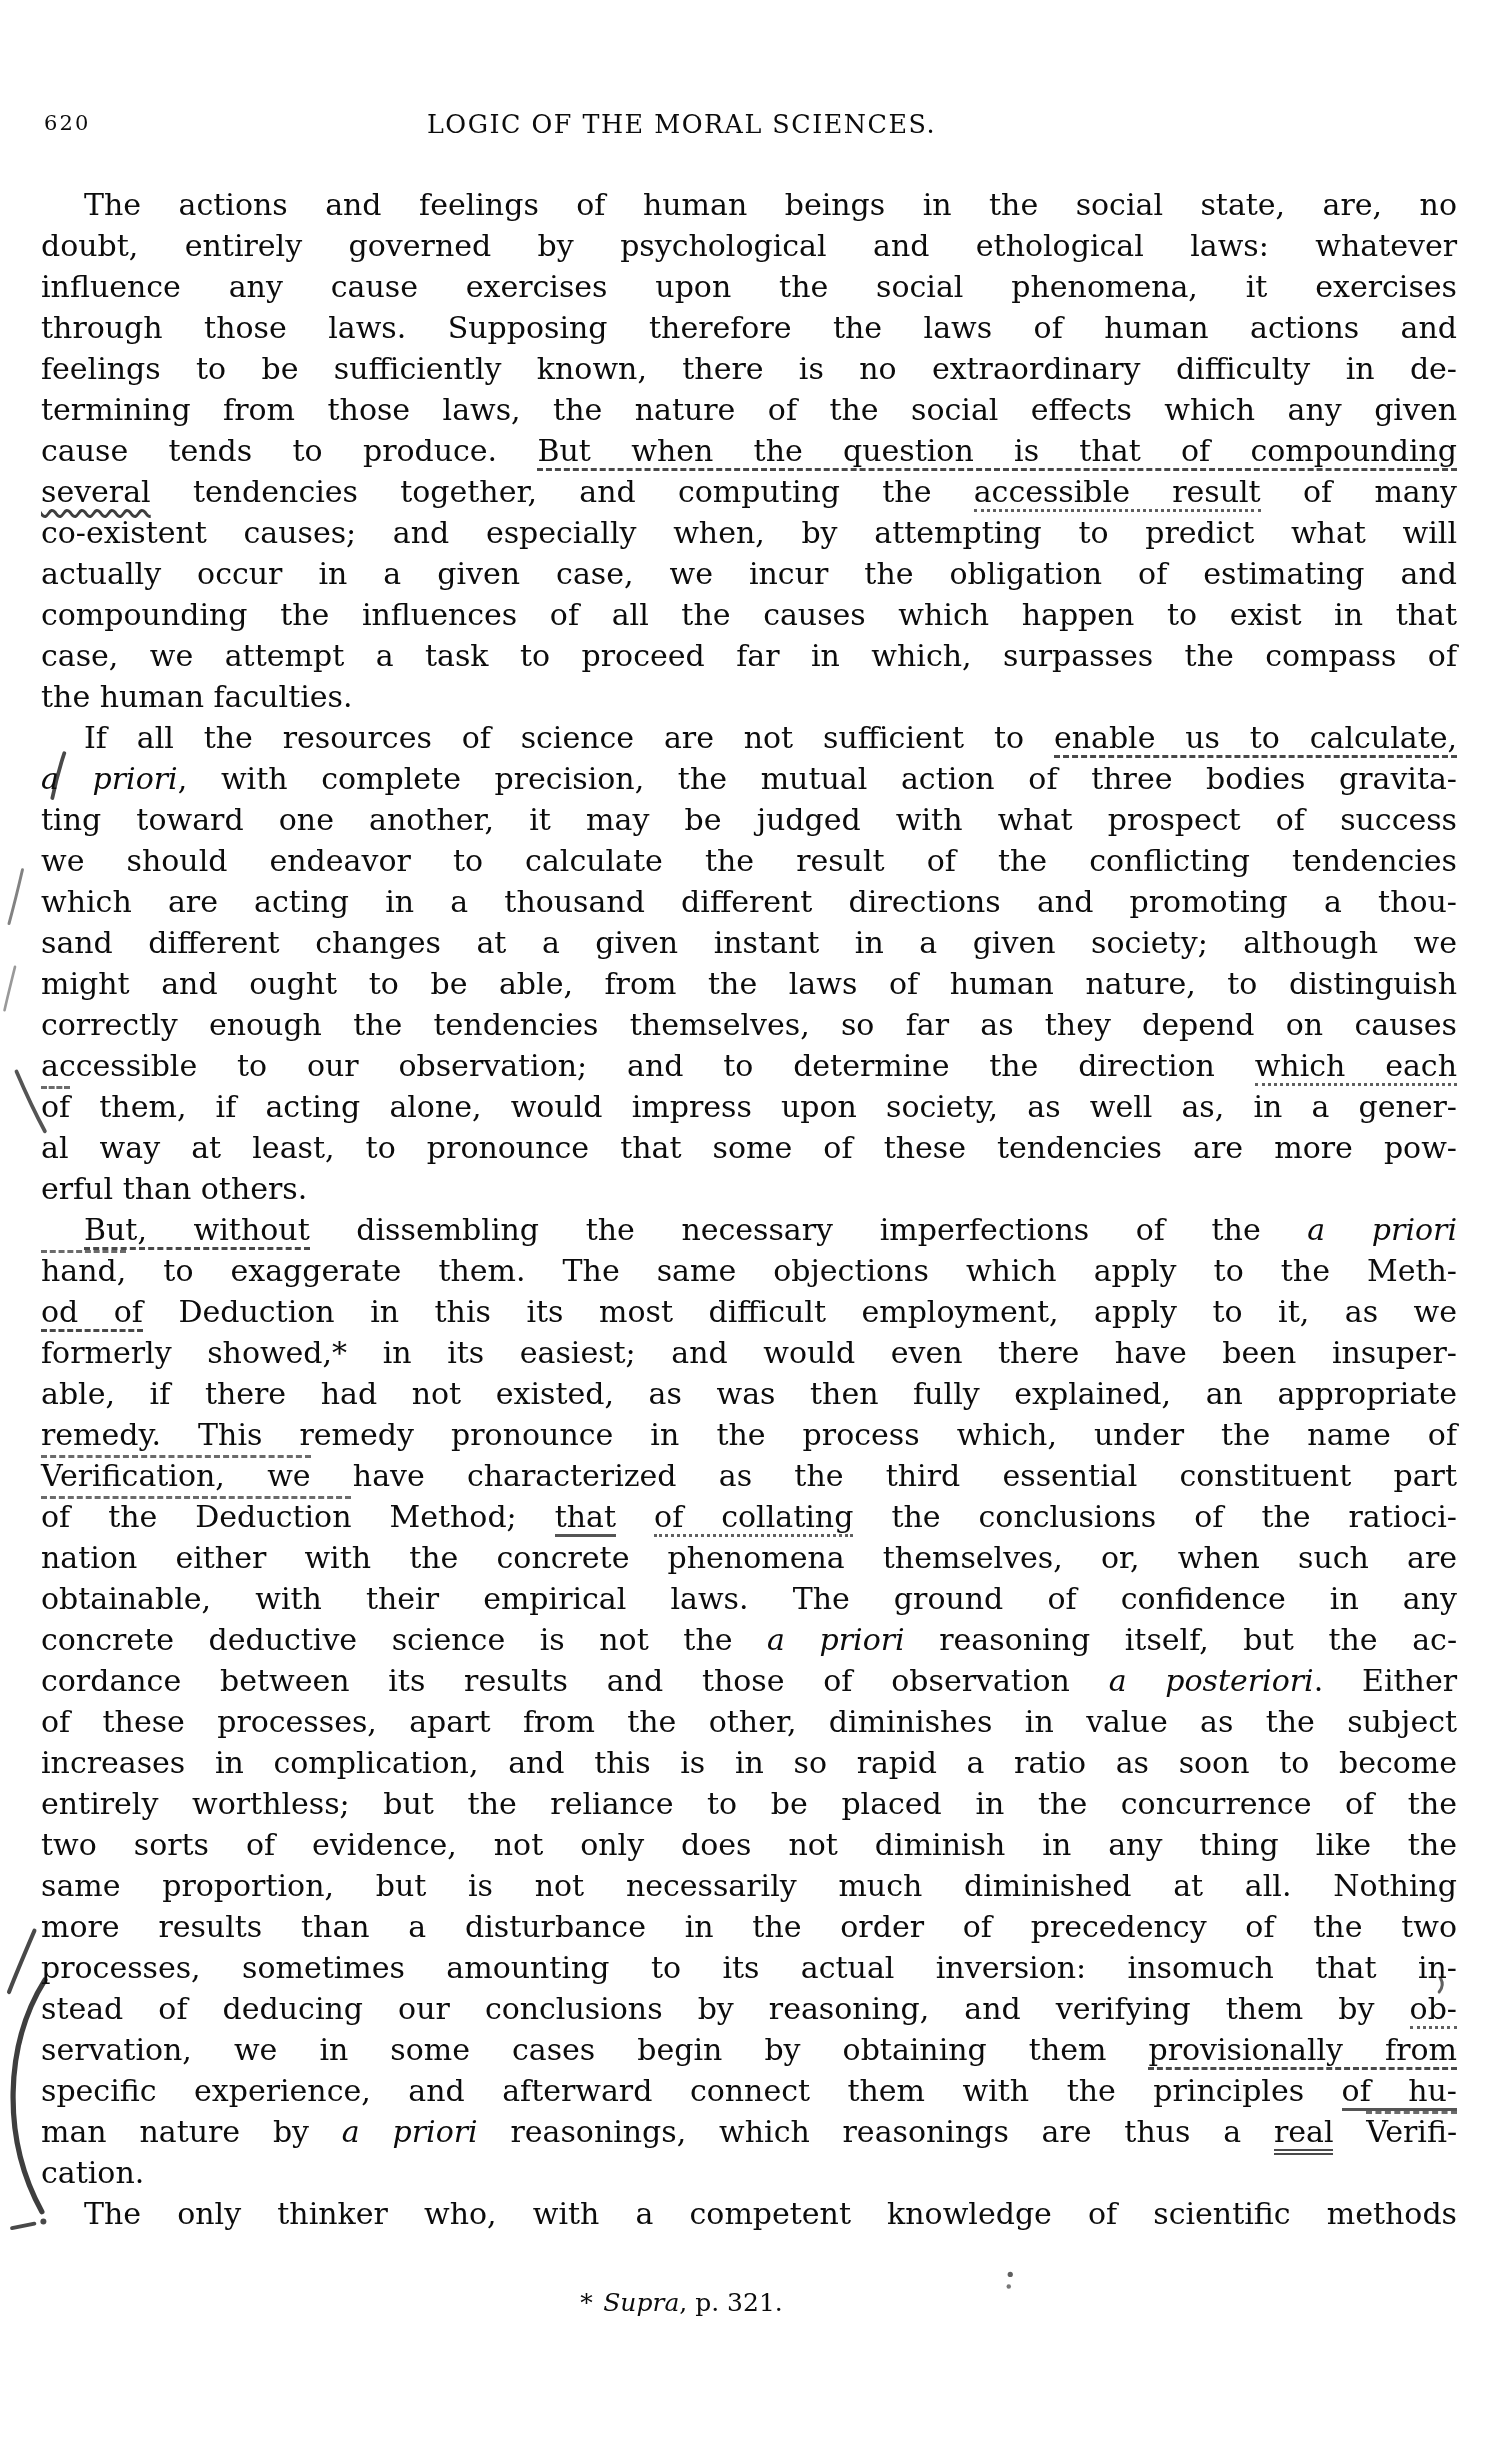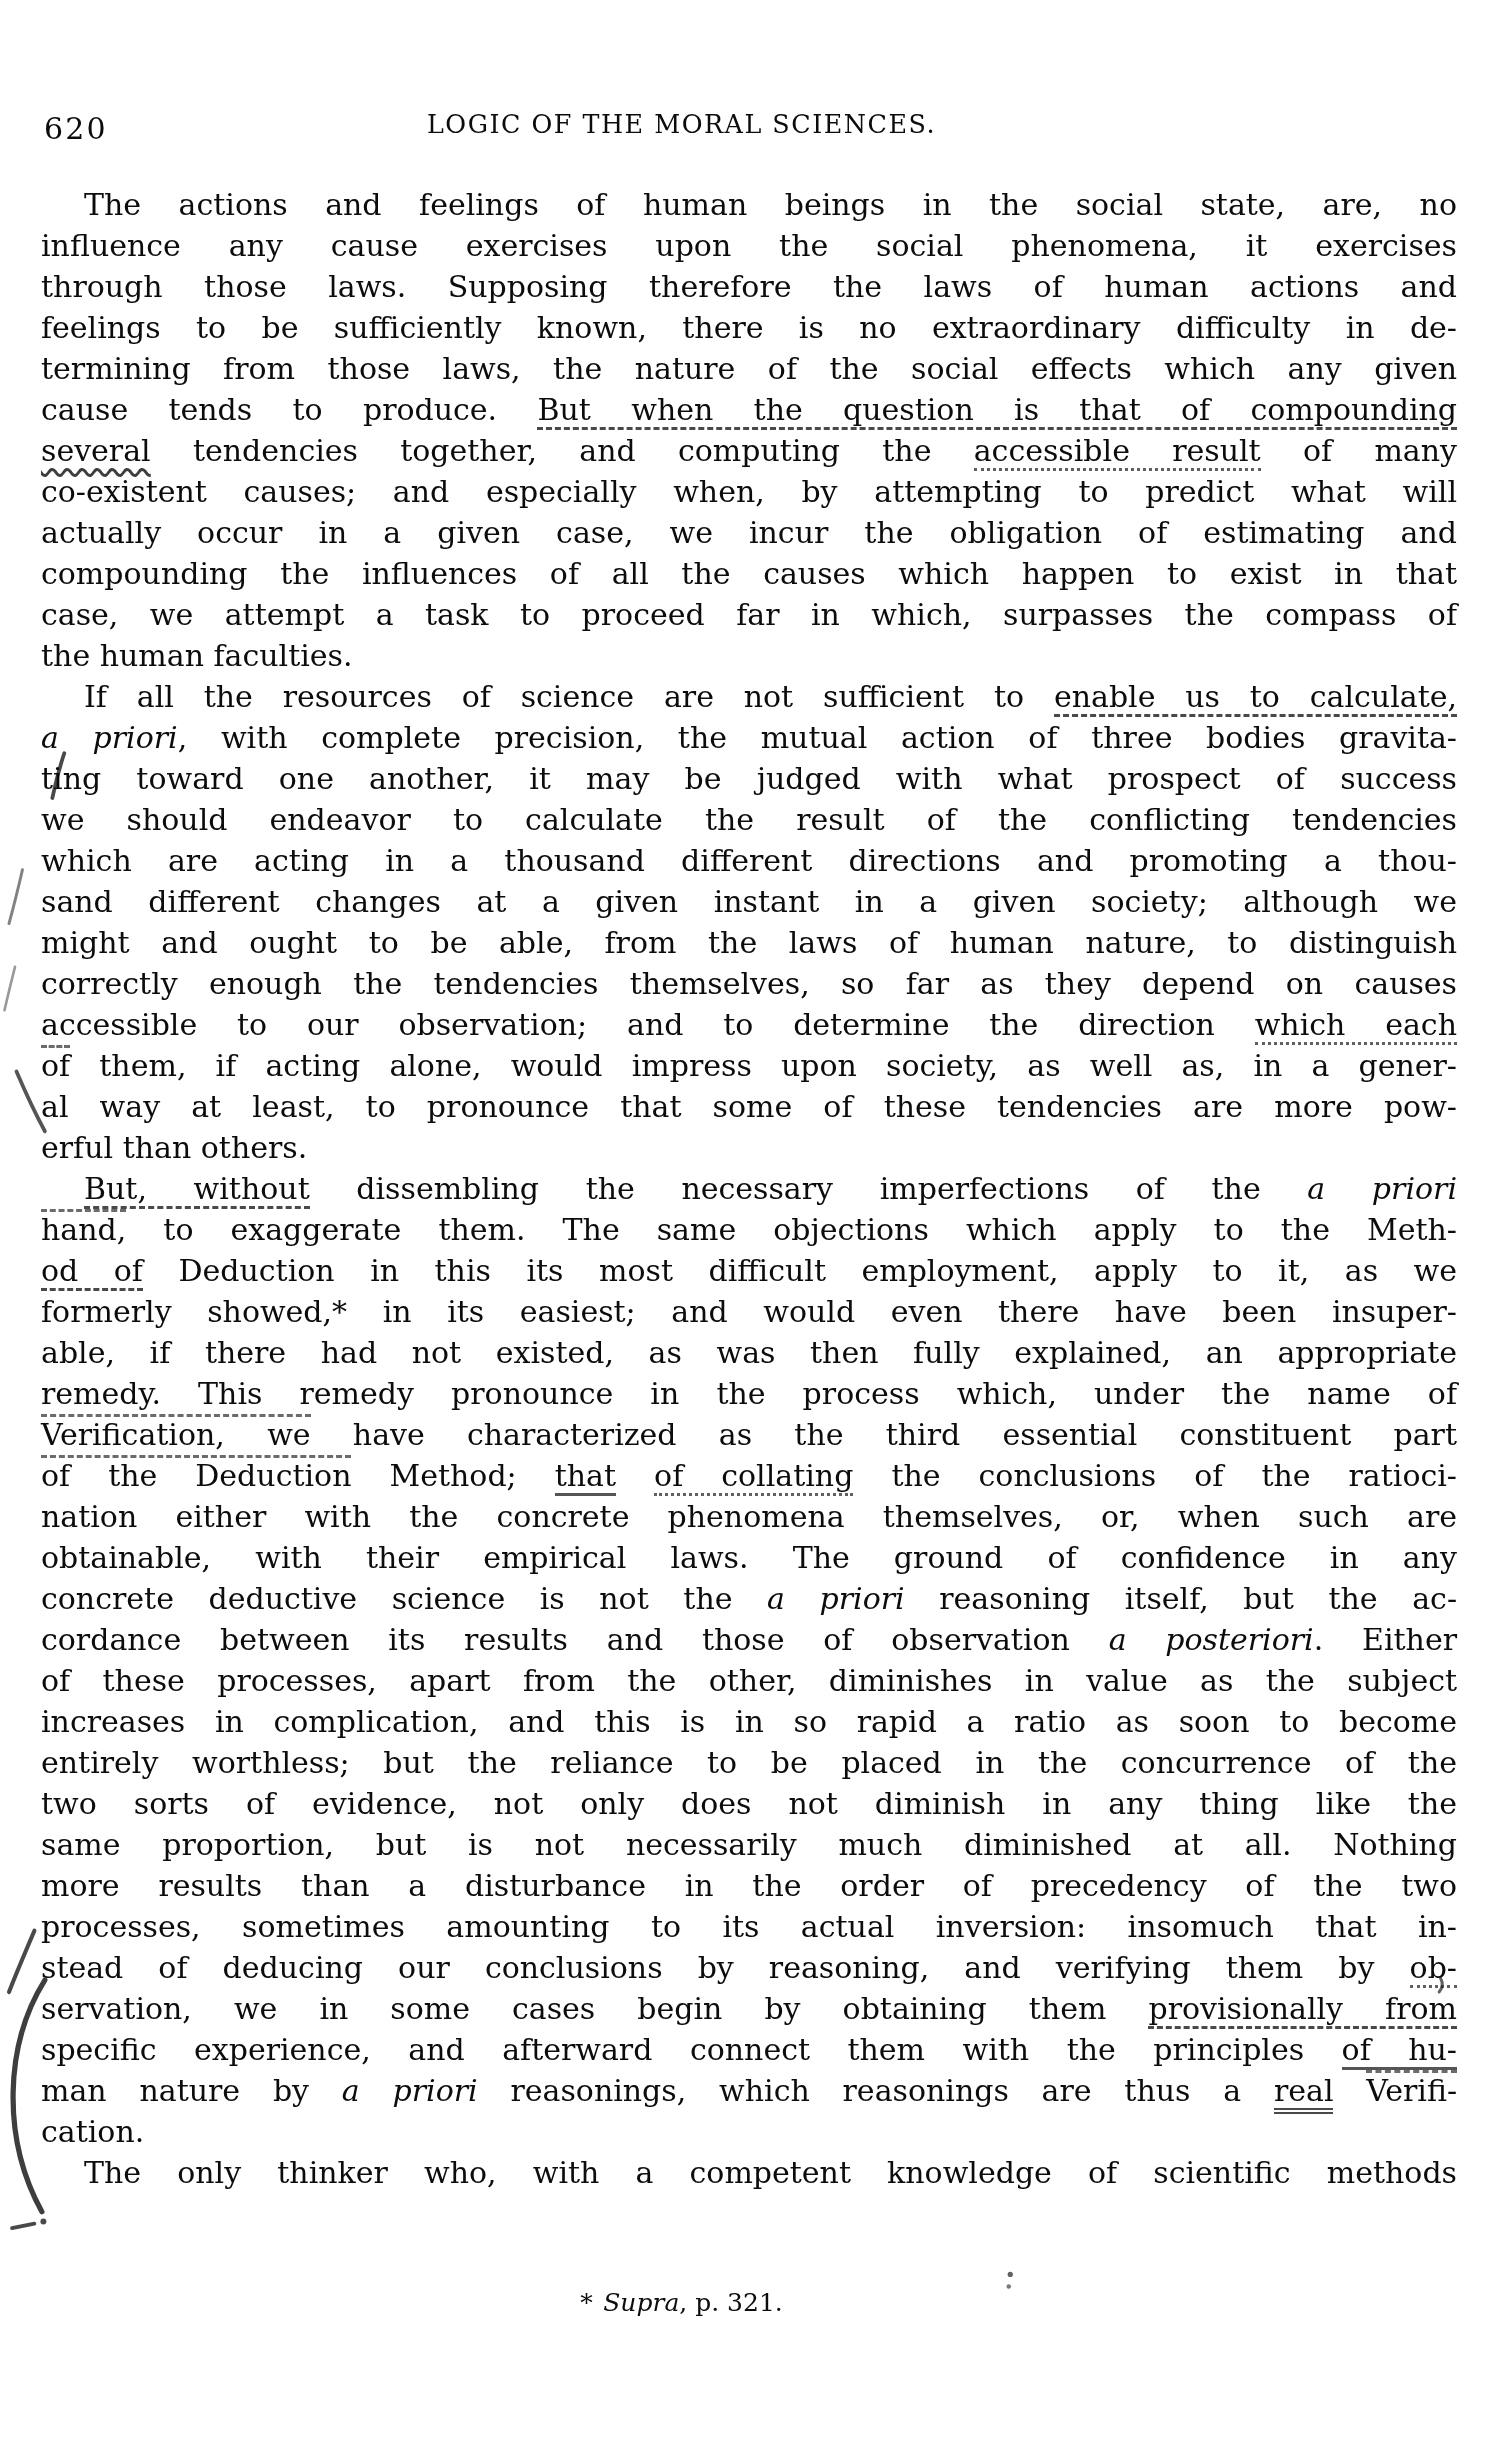--- a/index.html
+++ b/index.html
@@ -11,21 +11,21 @@
   .page{
     position:relative;
     width:1490px;height:2462px;
     background:var(--paper);
     color:var(--ink);
     font-family:"DejaVu Serif","Liberation Serif",serif;
     overflow:hidden;
   }
   .marks{position:absolute;left:0;top:0;pointer-events:none;}
   .header{position:absolute;top:106px;left:41px;width:1416px;height:45px;}
-  .pagenum{position:absolute;left:3px;top:4.5px;font-size:30px;letter-spacing:2.2px;}
+  .pagenum{position:absolute;left:3px;top:4.5px;font-size:21px;letter-spacing:2.2px;}
   .title{
     position:absolute;left:0;right:135px;top:3px;
     text-align:center;font-size:25.4px;letter-spacing:1.5px;
     white-space:nowrap;
   }
   .body{
     position:absolute;top:184px;left:41px;width:1416px;
     font-size:30px;line-height:41px;
   }
   .para{margin:0;}
@@ -77,20 +77,21 @@
   </svg>
 
   <header class="header">
     <span class="pagenum">620</span>
     <div class="title">LOGIC OF THE MORAL SCIENCES.</div>
   </header>
 
   <main class="body">
       <div class="para">
         <div class="line ind"><span>The actions and feelings of human beings in the social state, are, no</span></div>
+        <div class="line"><span>doubt, entirely governed by psychological and ethological laws: whatever</span></div>
         <div class="line"><span>influence any cause exercises upon the social phenomena, it exercises</span></div>
         <div class="line"><span>through those laws.  Supposing therefore the laws of human actions and</span></div>
         <div class="line"><span>feelings to be sufficiently known, there is no extraordinary difficulty in de-</span></div>
         <div class="line"><span>termining from those laws, the nature of the social effects which any given</span></div>
         <div class="line"><span>cause tends to produce.  </span><span class="mk u-dash">But when the question is that of compounding</span></div>
         <div class="line"><span class="mk u-wavy">several</span><span> tendencies together, and computing the </span><span class="mk u-dot">accessible result</span><span> of many</span></div>
         <div class="line"><span>co-existent causes; and especially when, by attempting to predict what will</span></div>
         <div class="line"><span>actually occur in a given case, we incur the obligation of estimating and</span></div>
         <div class="line"><span>compounding the influences of all the causes which happen to exist in that</span></div>
         <div class="line"><span>case, we attempt a task to proceed far in which, surpasses the compass of</span></div>

